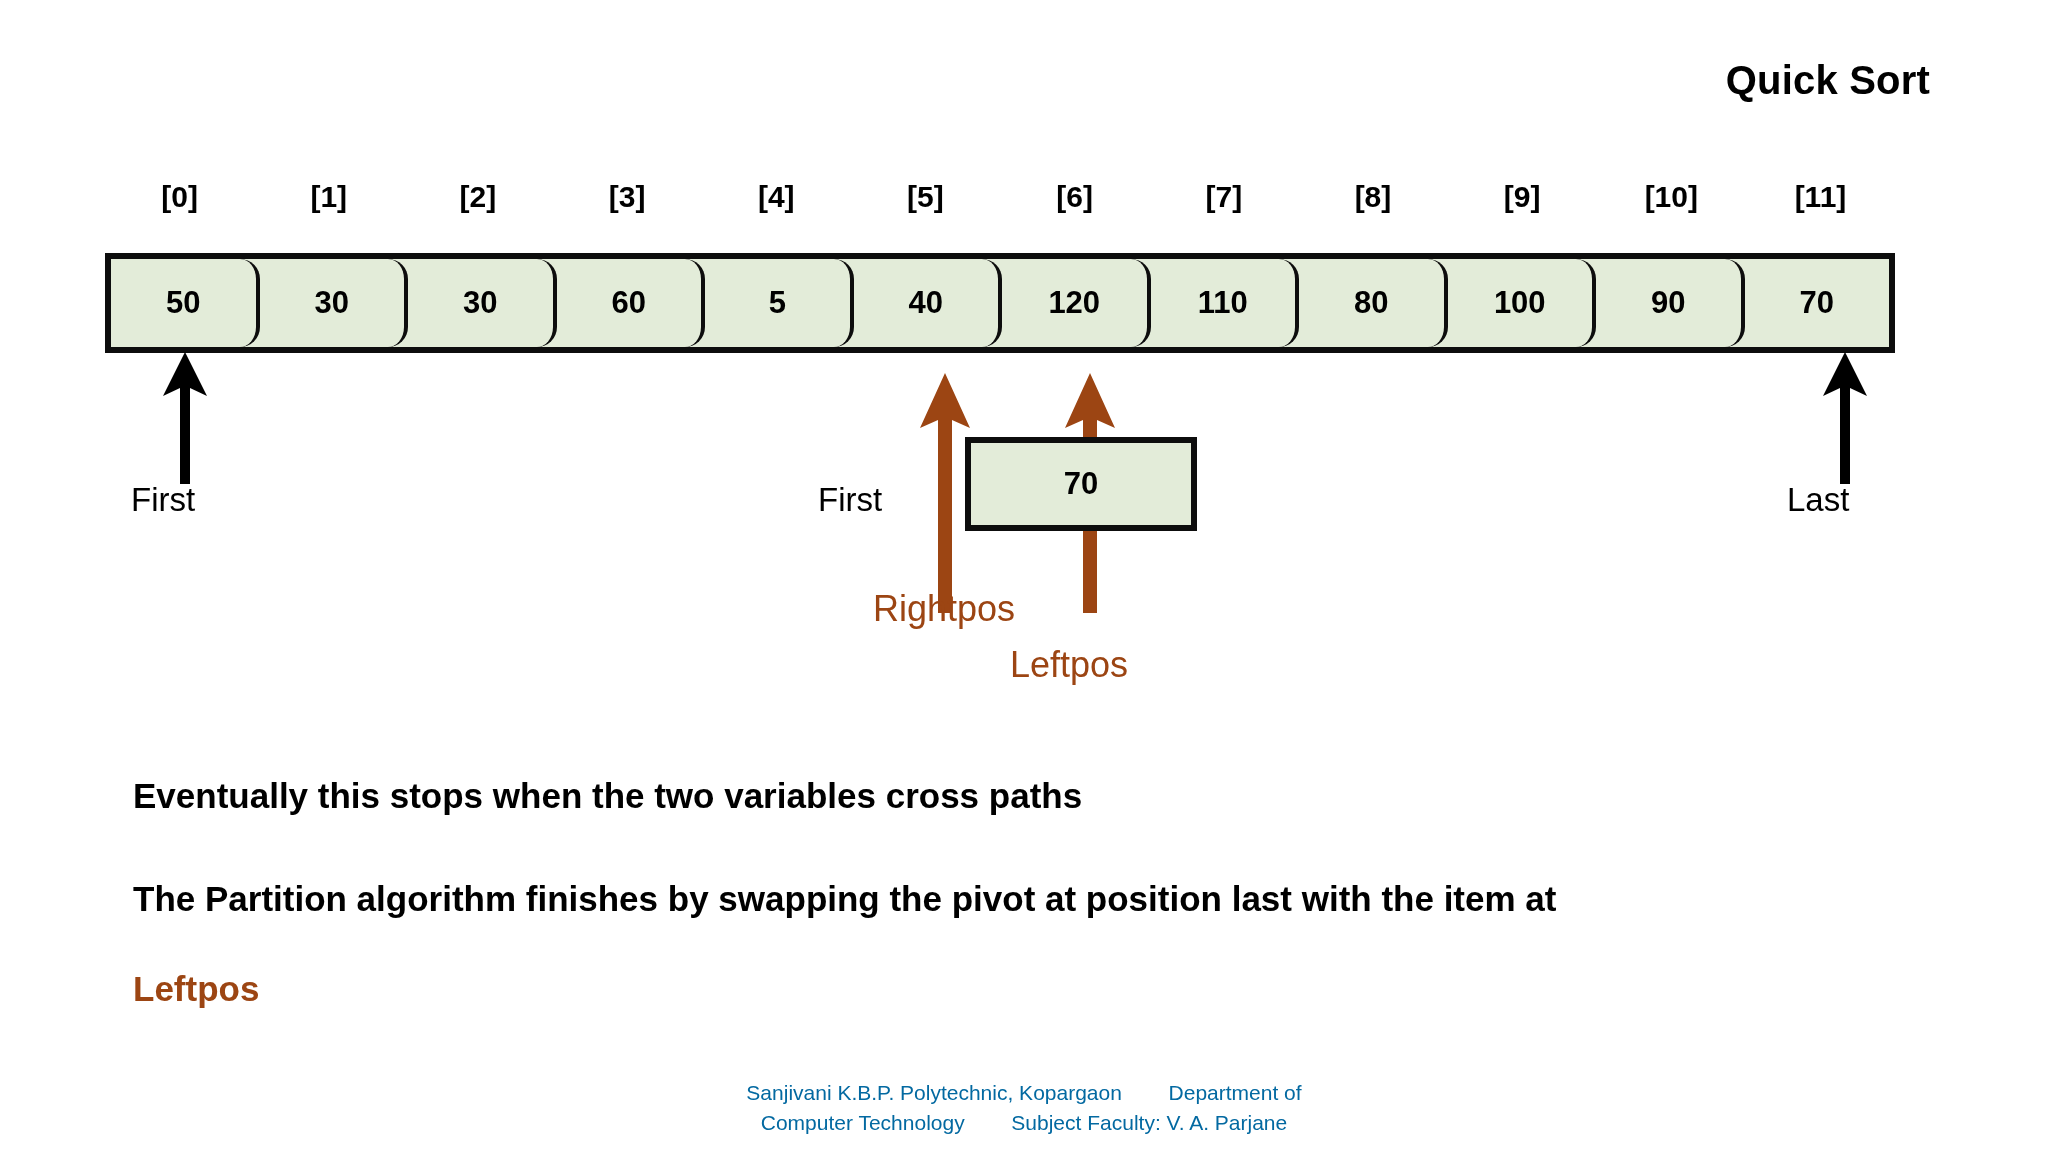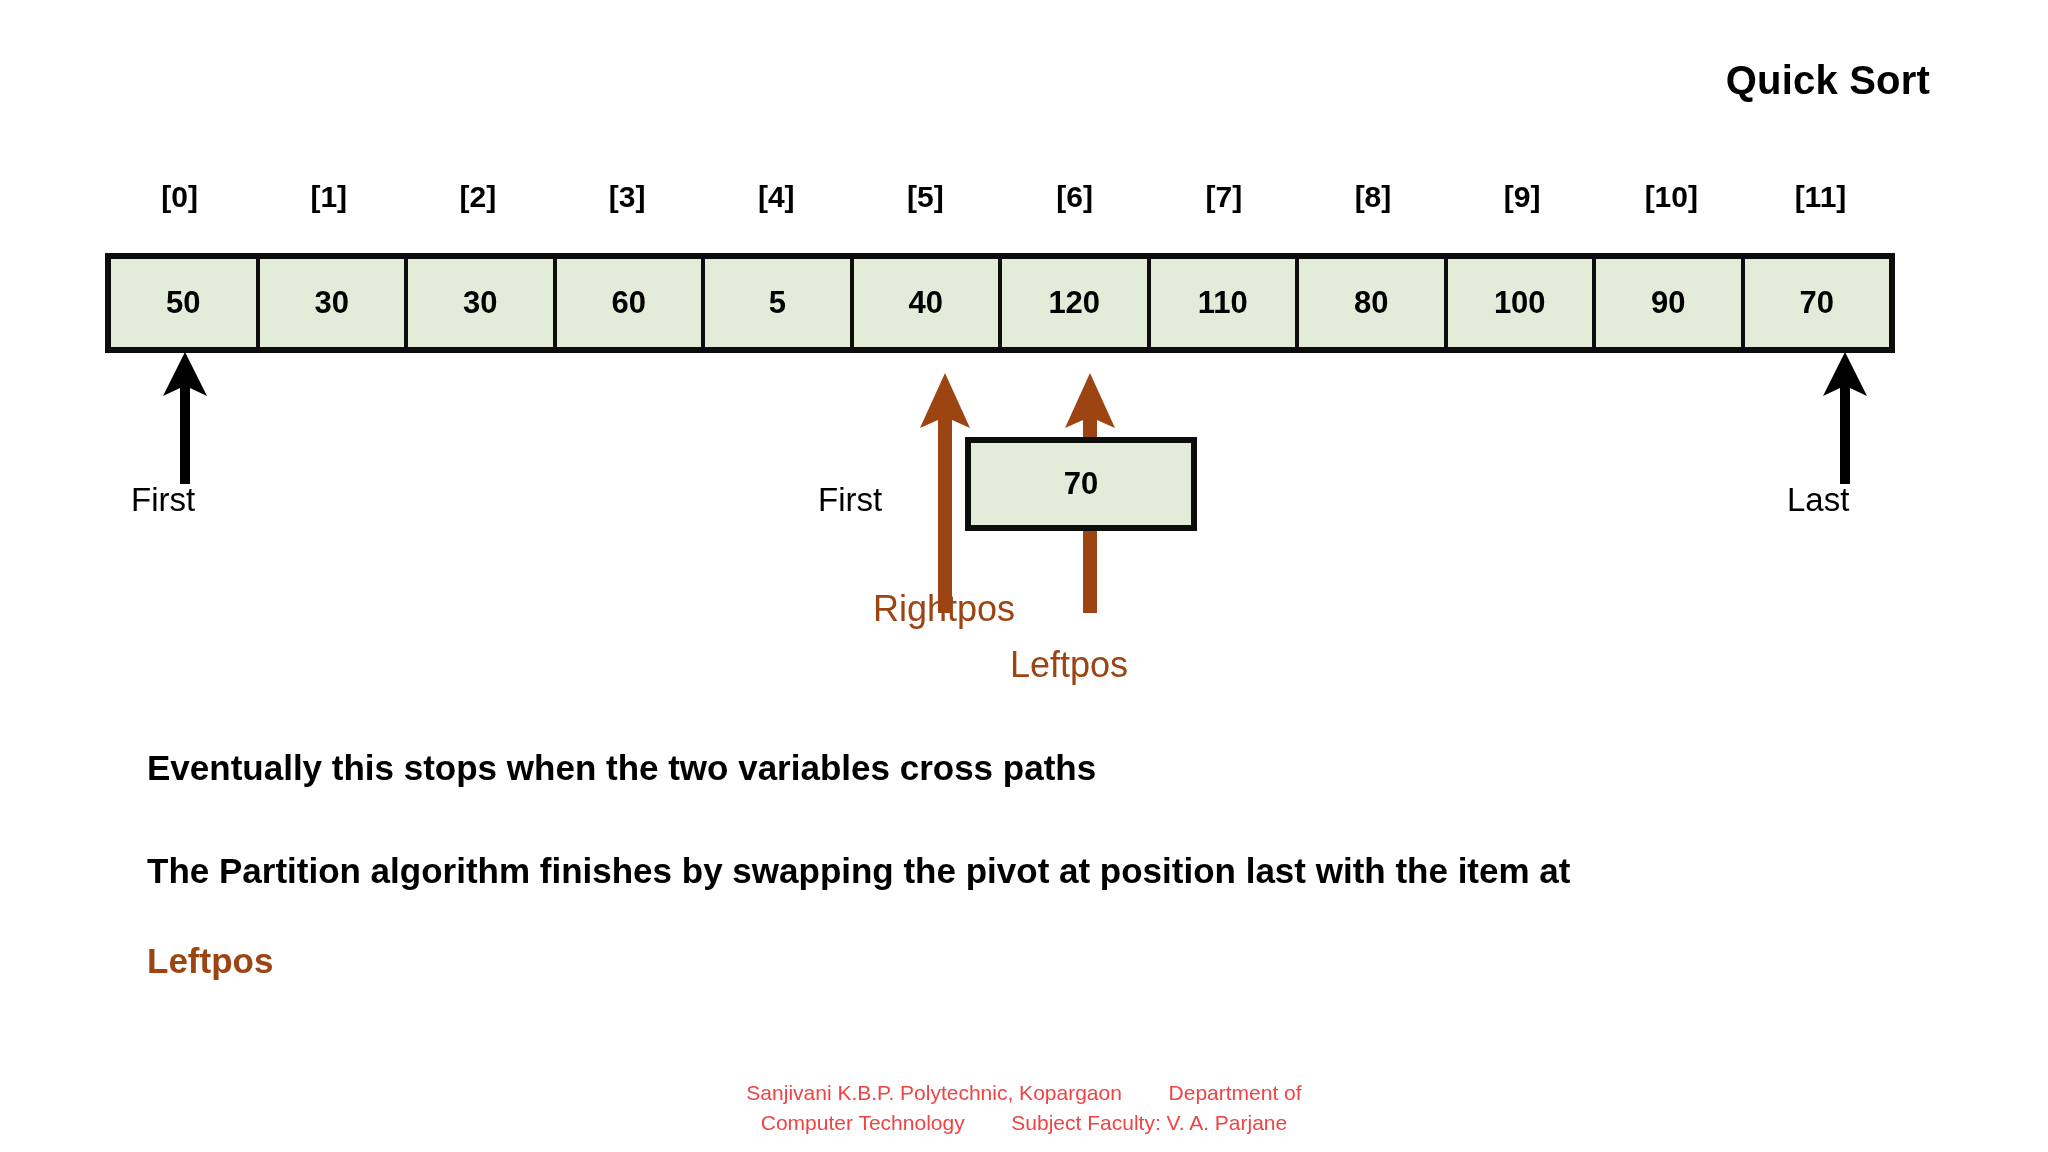--- a/index.html
+++ b/index.html
@@ -63,20 +63,21 @@
     flex: 1 1 0;
     box-sizing: border-box;
     border-right: 4px solid #0d0d0d;
     background: #e3ecd9;
     display: flex;
     align-items: center;
     justify-content: center;
     font-size: 31px;
     font-weight: bold;
     color: #000000;
+    border-radius: 20px;
   }
   #array-row .array-cell:last-child {
     border-right: none;
   }
 
   
   .arrow-up {
     position: absolute;
   }
   .arrow-up svg { display: block; }
@@ -119,44 +120,43 @@
     font-size: 31px;
     font-weight: bold;
     color: #000000;
     z-index: 3;
   }
 
   
   #body-text {
     position: absolute;
     left: 133px;
-    top: 745px;
+    top: 773px;
     width: 1830px;
-    margin-left: 14px;
   }
   #body-text .para {
     font-size: 35px;
     font-weight: bold;
     color: #000000;
     line-height: 1.33;
     margin: 0 0 56px 0;
   }
   #body-text .para.highlight {
     color: #9c4513;
     margin-top: -12px;
   }
 
   
   #footer {
     position: absolute;
     left: 0;
     right: 0;
     top: 1078px;
     text-align: center;
-    color: #ef4444;
+    color: #0369a1;
     font-size: 21px;
     line-height: 1.42;
   }
   #footer .footer-line { white-space: pre; }
 </style>
 </head>
 <body>
 
 <div id="slide-title">Quick Sort</div>
 

